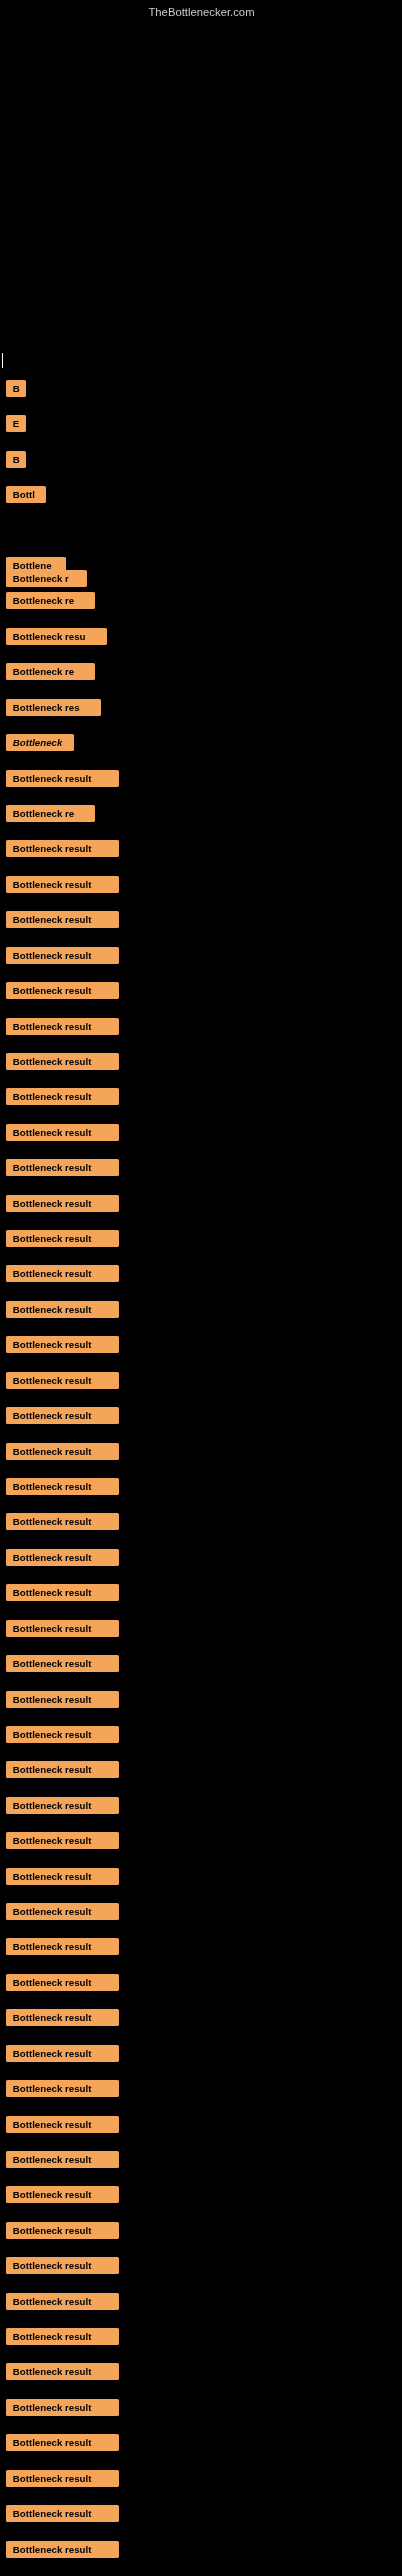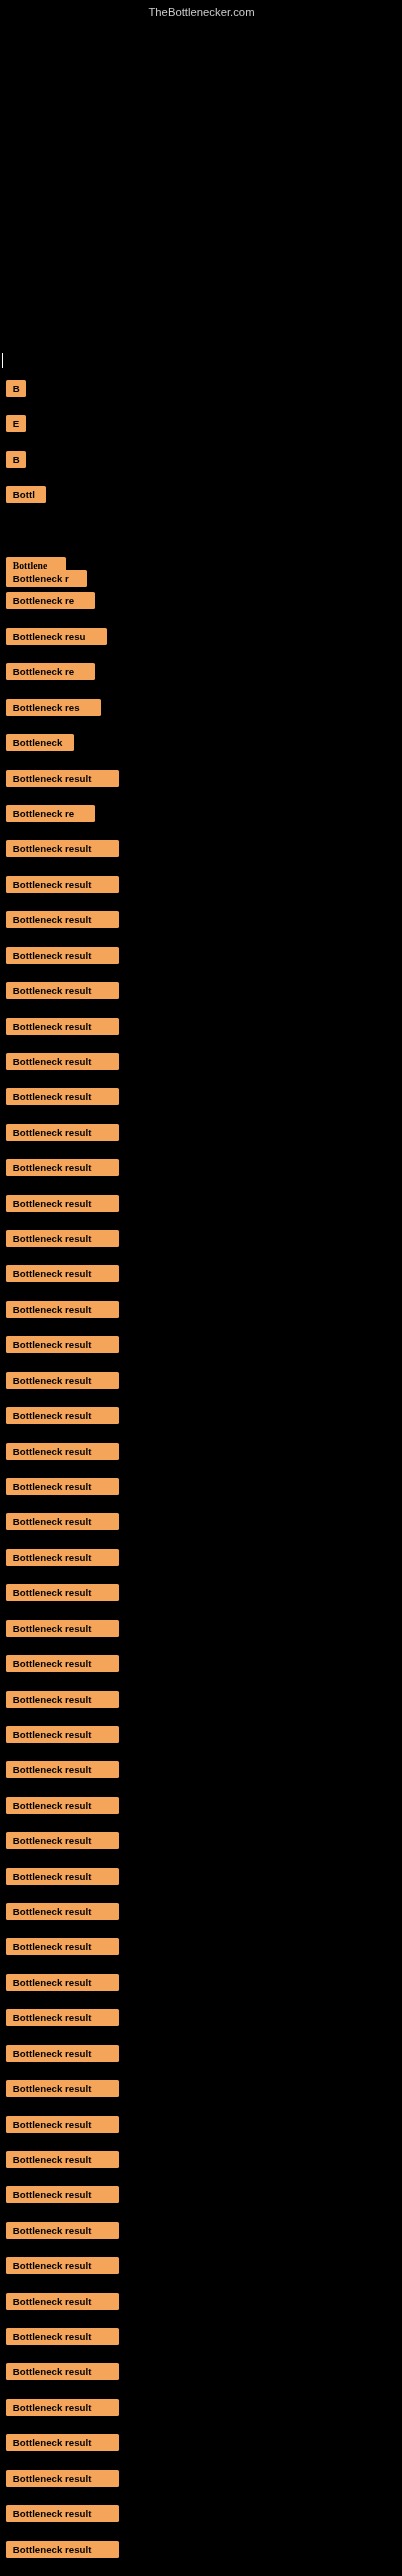--- a/index.html
+++ b/index.html
@@ -56,26 +56,26 @@
 
 <span class="site-title">TheBottlenecker.com</span>
 
 <div id="results-container">
     <div class="cursor-bar" style="top: 353px;"></div>
     <div class="result-item" style="top: 380px; left: 6.4px;"><span class="bottleneck-label" style="min-width: 17.7px;">B</span></div>
     <div class="result-item" style="top: 415px; left: 6.4px;"><span class="bottleneck-label" style="min-width: 17.7px;">E</span></div>
     <div class="result-item" style="top: 451px; left: 6.4px;"><span class="bottleneck-label" style="min-width: 17.7px;">B</span></div>
     <div class="result-item" style="top: 486px; left: 6.4px;"><span class="bottleneck-label" style="min-width: 40px;">Bottl</span></div>
     <div class="result-item" style="top: 522px; left: 6.4px;"><span class="bottleneck-label" style="min-width: 81px; margin-top: 48px;">Bottleneck r</span></div>
-    <div class="result-item" style="top: 557px; left: 6.4px; font-family: Liberation Serif, serif;"><span class="bottleneck-label" style="min-width: 60px;">Bottlene</span></div>
+    <div class="result-item" style="top: 557px; left: 6.4px;"><span class="bottleneck-label" style="min-width: 60px;">Bottlene</span></div>
     <div class="result-item" style="top: 592px; left: 6.4px;"><span class="bottleneck-label" style="min-width: 89px;">Bottleneck re</span></div>
     <div class="result-item" style="top: 628px; left: 6.4px;"><span class="bottleneck-label" style="min-width: 101px;">Bottleneck resu</span></div>
     <div class="result-item" style="top: 663px; left: 6.4px;"><span class="bottleneck-label" style="min-width: 89px;">Bottleneck re</span></div>
     <div class="result-item" style="top: 699px; left: 6.4px;"><span class="bottleneck-label" style="min-width: 95px;">Bottleneck res</span></div>
-    <div class="result-item" style="top: 734px; left: 6.4px;"><span class="bottleneck-label" style="min-width: 68px;">Bottleneck</span></div>
+    <div class="result-item" style="top: 734px; left: 6.4px;"><span class="bottleneck-label" style="min-width: 68px; font-style: italic;">Bottleneck</span></div>
     <div class="result-item" style="top: 770px; left: 6.4px;"><span class="bottleneck-label" style="min-width: 113px;">Bottleneck result</span></div>
     <div class="result-item" style="top: 805px; left: 6.4px;"><span class="bottleneck-label" style="min-width: 89px;">Bottleneck re</span></div>
     <div class="result-item" style="top: 840px; left: 6.4px;"><span class="bottleneck-label" style="min-width: 113px;">Bottleneck result</span></div>
     <div class="result-item" style="top: 876px; left: 6.4px;"><span class="bottleneck-label" style="min-width: 113px;">Bottleneck result</span></div>
     <div class="result-item" style="top: 911px; left: 6.4px;"><span class="bottleneck-label" style="min-width: 113px;">Bottleneck result</span></div>
     <div class="result-item" style="top: 947px; left: 6.4px;"><span class="bottleneck-label" style="min-width: 113px;">Bottleneck result</span></div>
     <div class="result-item" style="top: 982px; left: 6.4px;"><span class="bottleneck-label" style="min-width: 113px;">Bottleneck result</span></div>
     <div class="result-item" style="top: 1018px; left: 6.4px;"><span class="bottleneck-label" style="min-width: 113px;">Bottleneck result</span></div>
     <div class="result-item" style="top: 1053px; left: 6.4px;"><span class="bottleneck-label" style="min-width: 113px;">Bottleneck result</span></div>
     <div class="result-item" style="top: 1088px; left: 6.4px;"><span class="bottleneck-label" style="min-width: 113px;">Bottleneck result</span></div>

